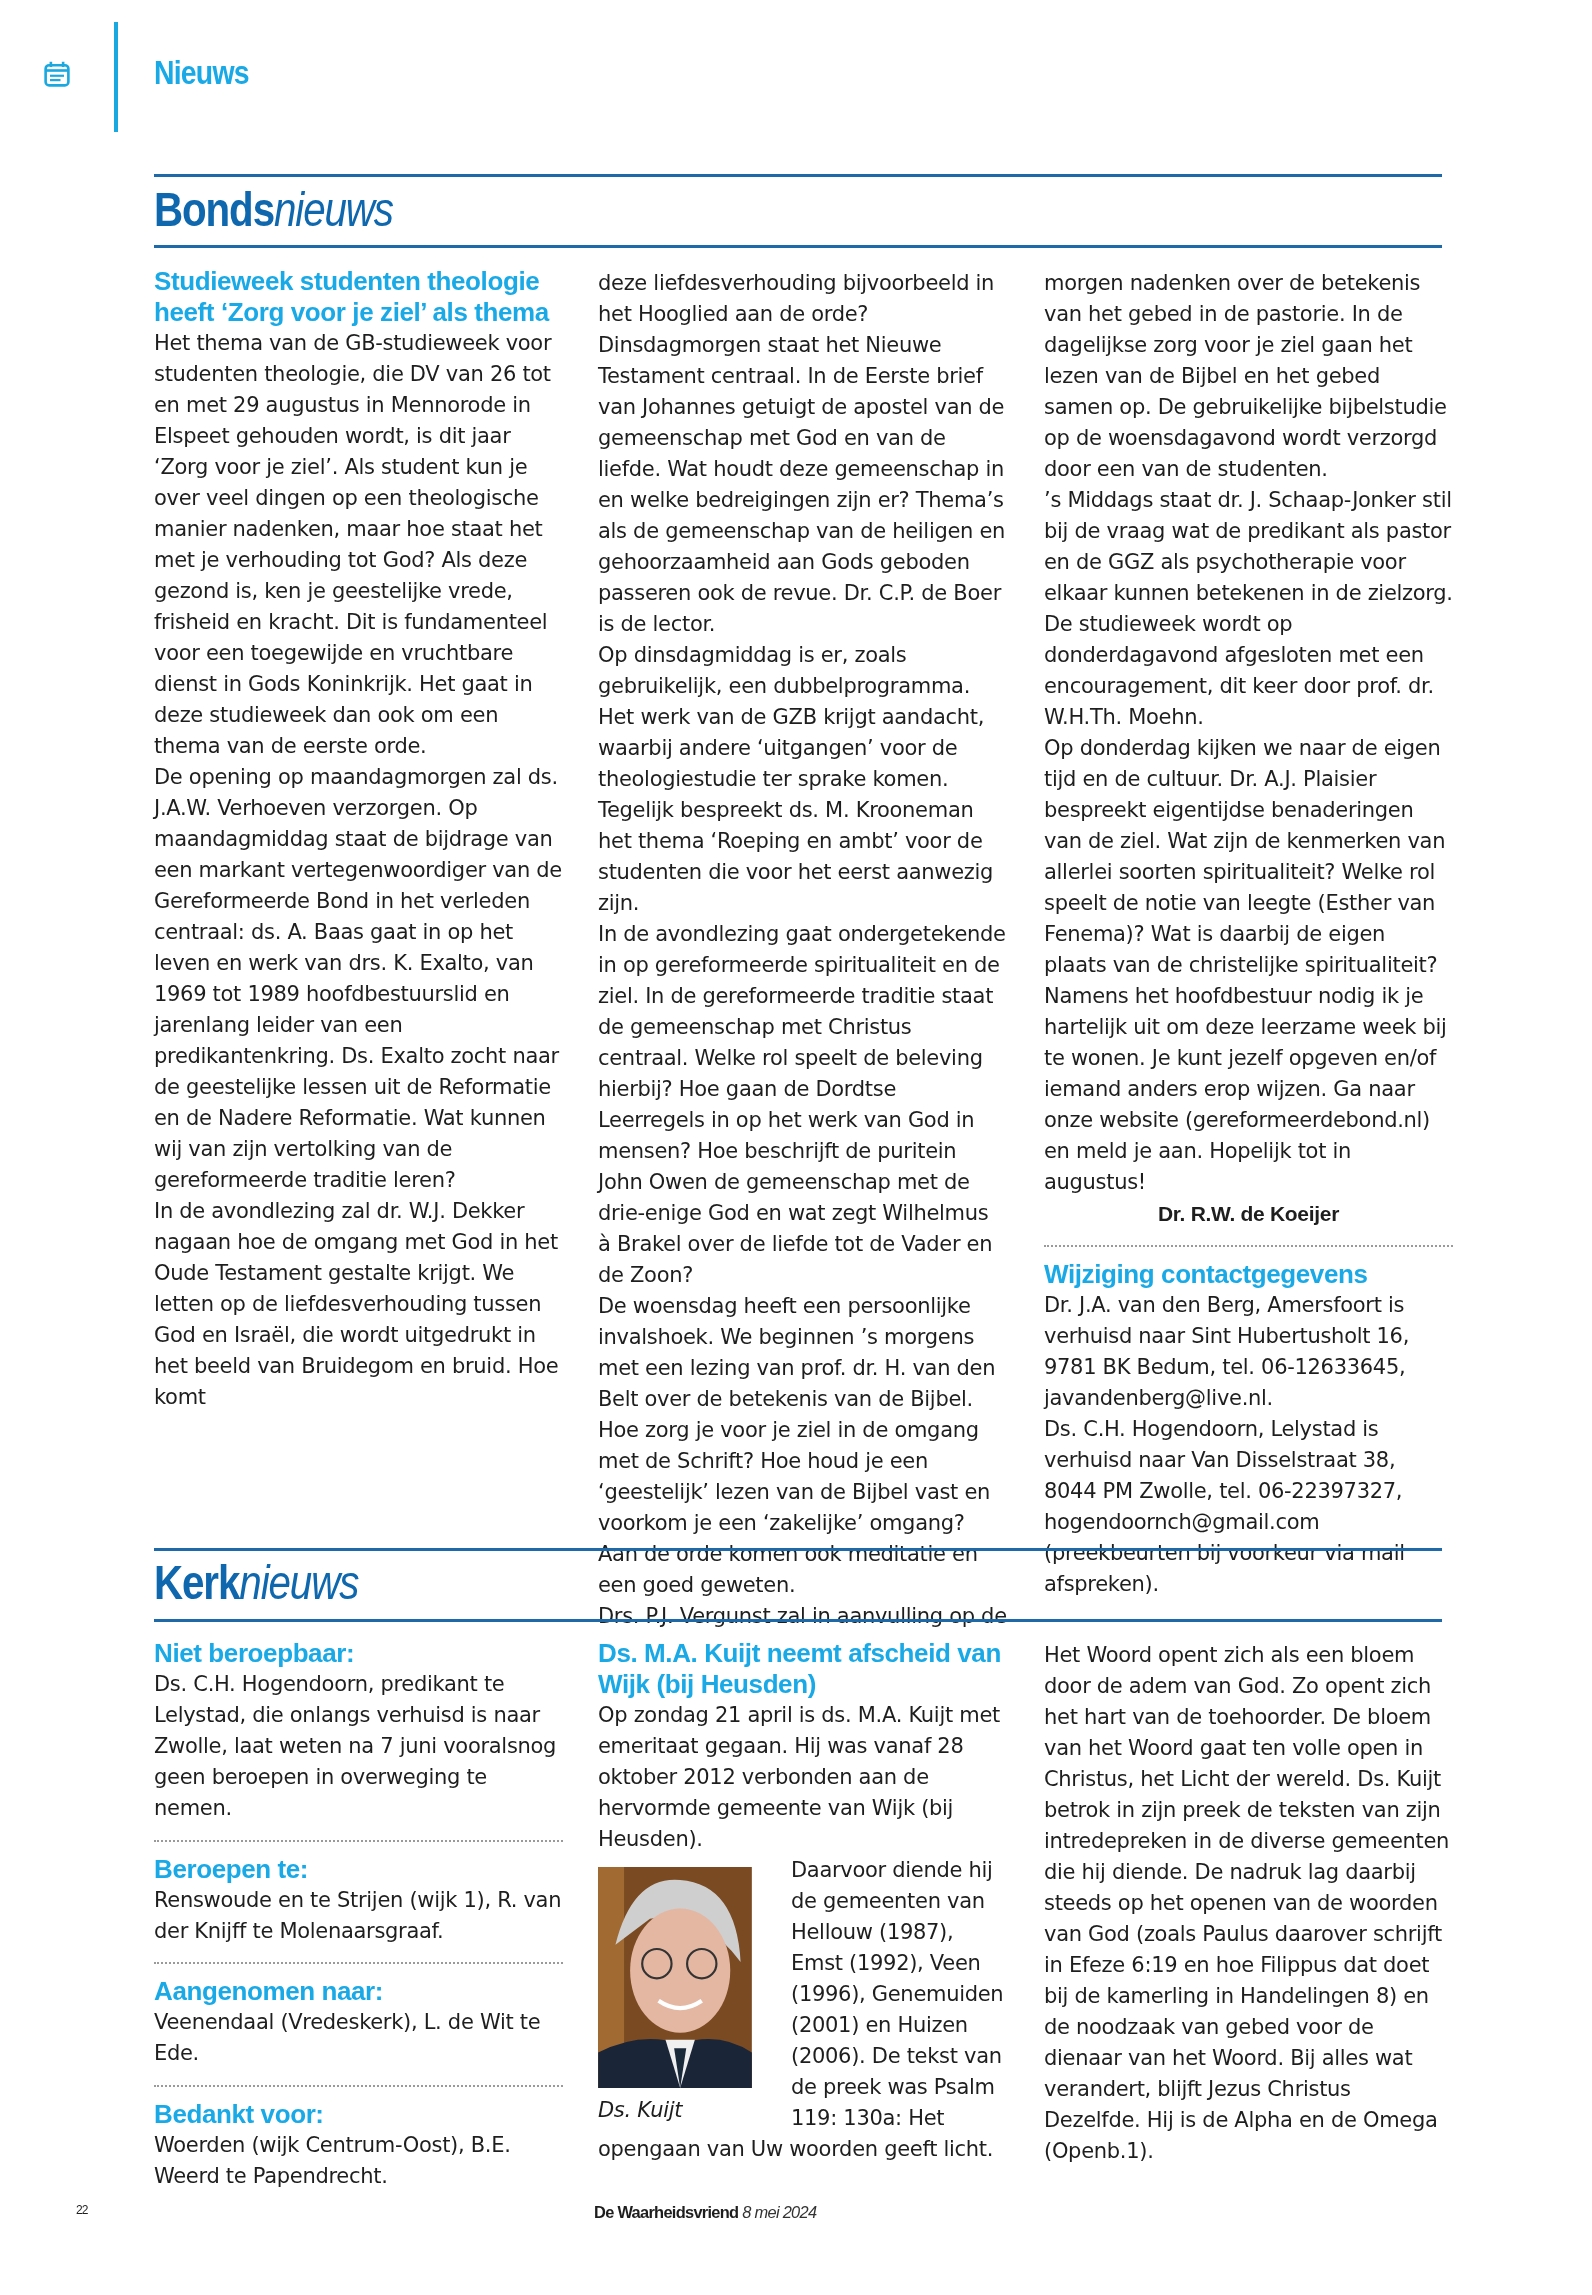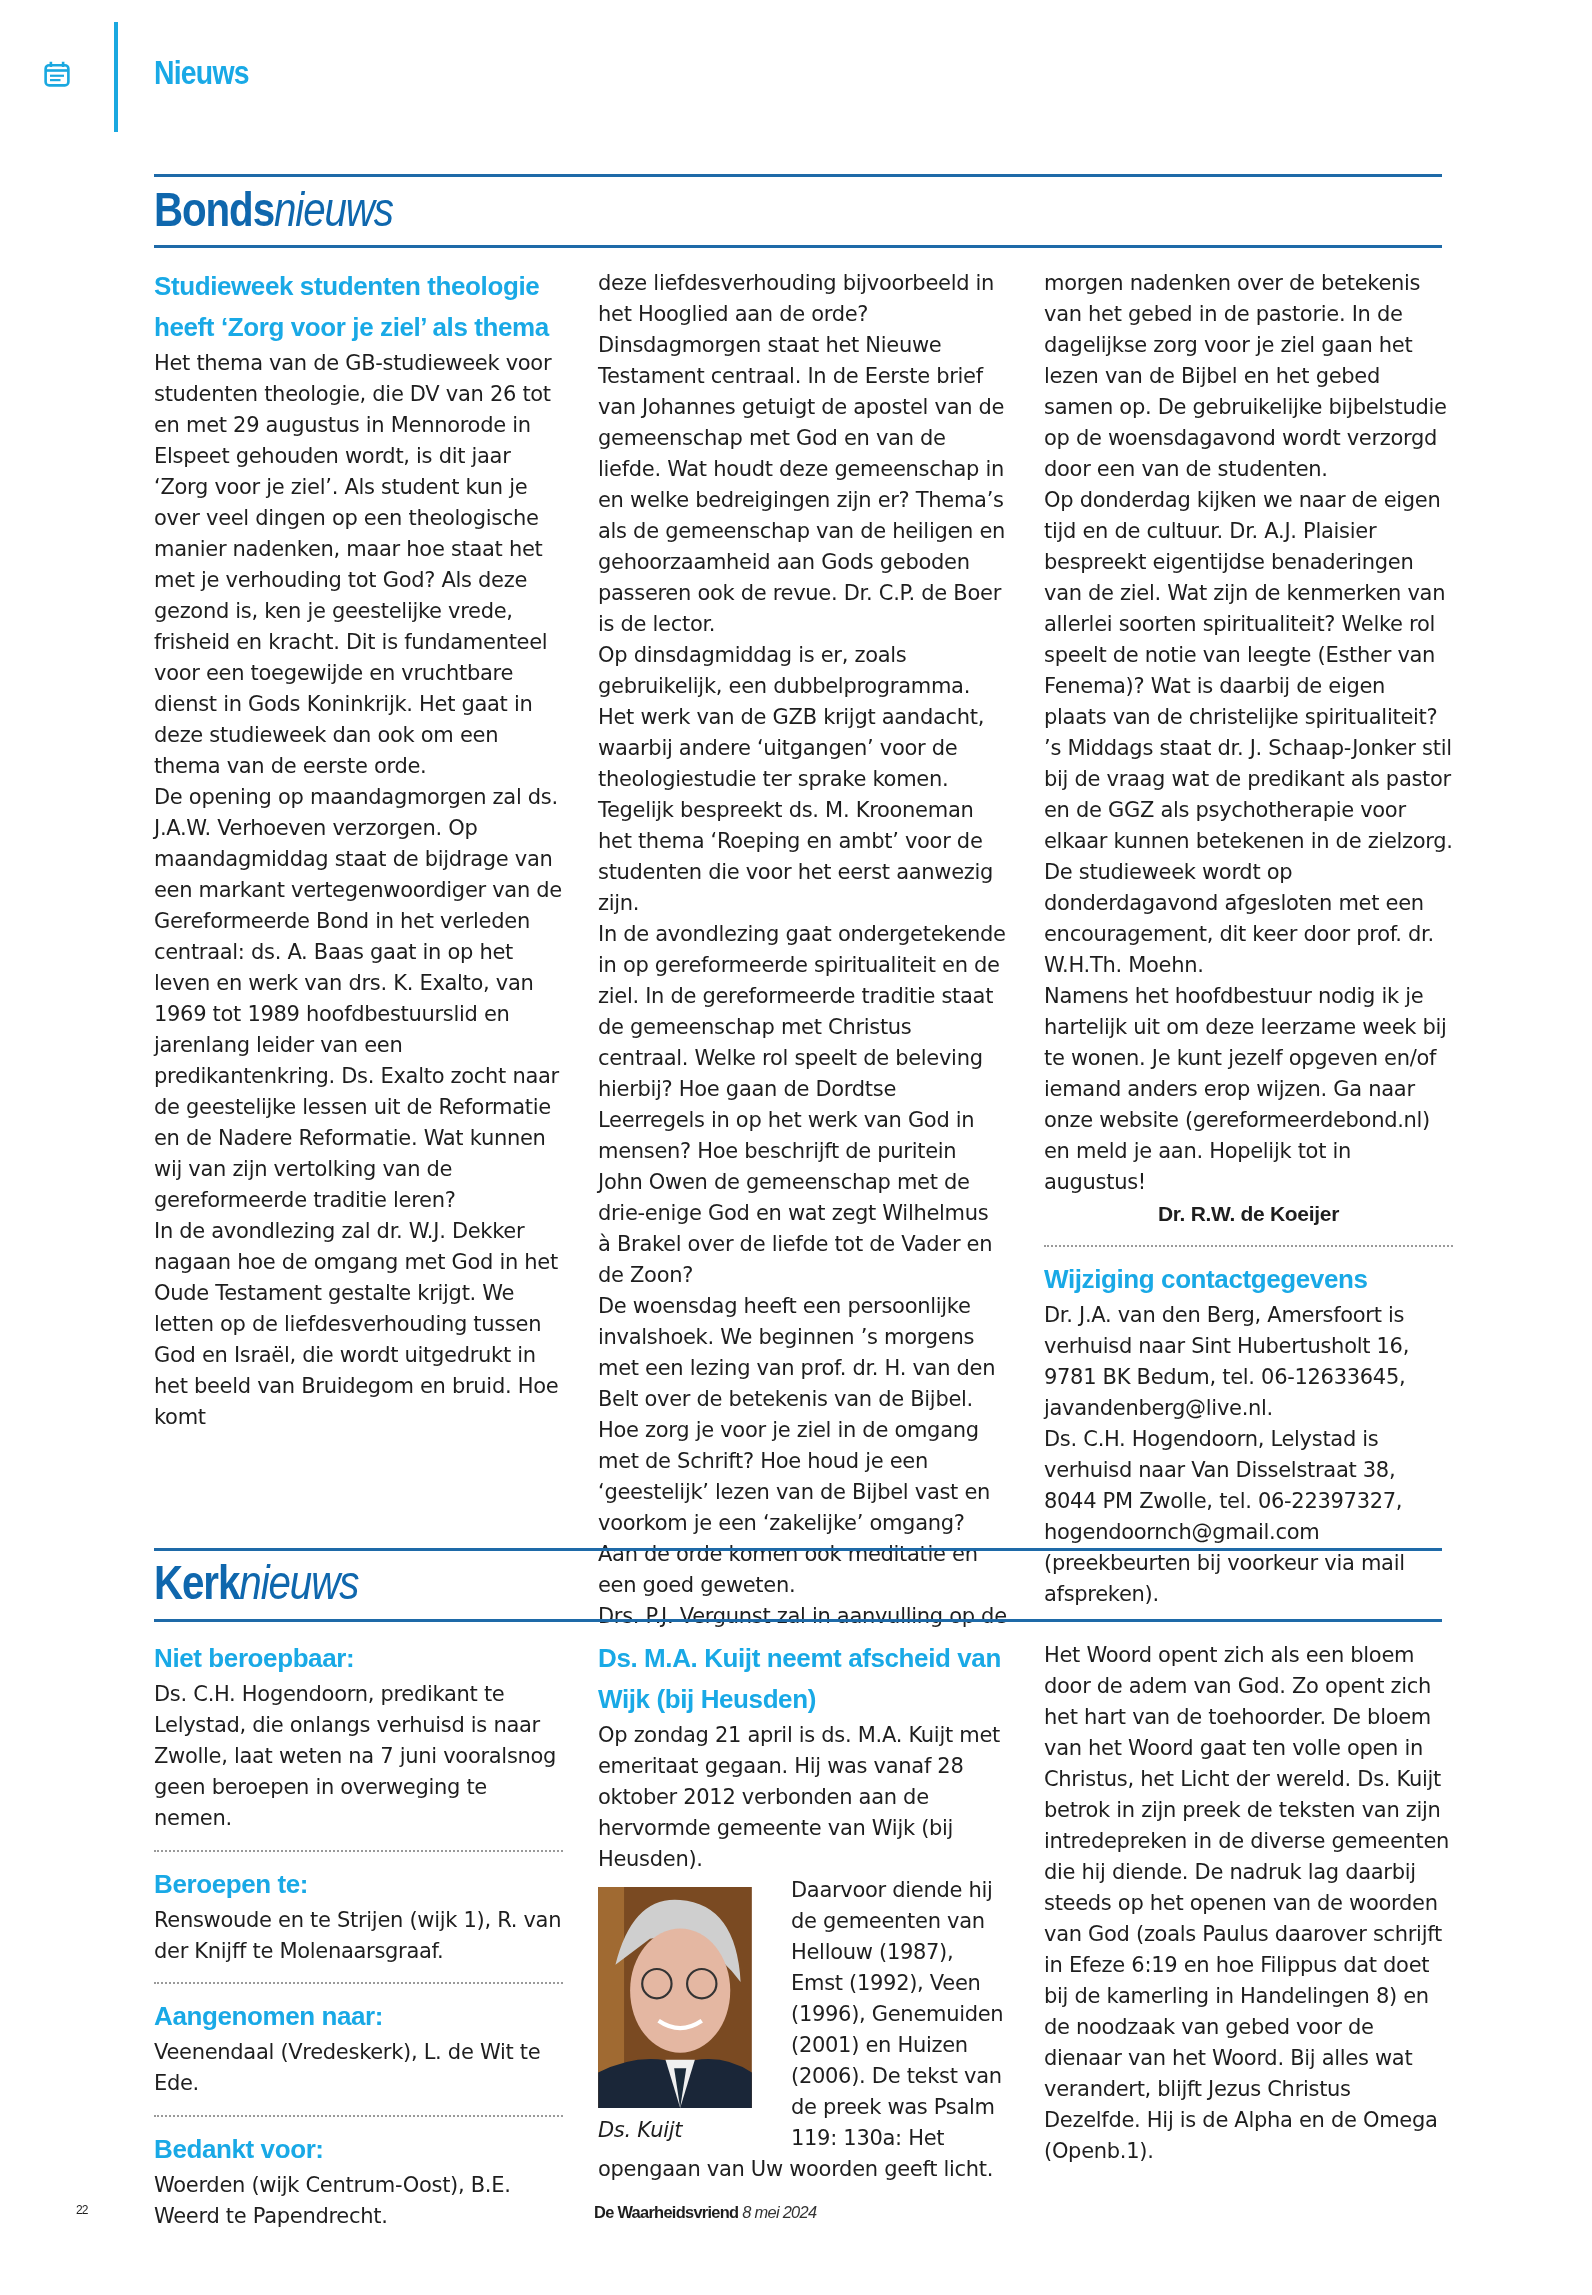--- a/index.html
+++ b/index.html
@@ -10,21 +10,21 @@
   .section-label { position: absolute; left: 154px; top: 54px; font-family: "Liberation Sans", sans-serif;
          font-weight: bold; font-size: 33px; color: #19a9e6; letter-spacing: -0.9px; transform: scaleX(0.86); transform-origin: left; }
   .rule { position: absolute; left: 154px; width: 1288px; height: 2.6px; background: #1e6aa8; }
   .block-title { position: absolute; left: 154px; font-family: "Liberation Sans", sans-serif; font-size: 48px;
          color: #0f67ad; letter-spacing: -1.3px; transform: scaleX(0.84); transform-origin: left; line-height: 1; }
   .block-title b { font-weight: bold; }
   .block-title i { font-weight: normal; font-style: italic; }
   .col { position: absolute; width: 409px; font-size: 21px; line-height: 31px; letter-spacing: -0.3px; }
   .col p { margin: 0; }
   .h-blue { font-family: "Liberation Sans", sans-serif; font-weight: bold; color: #19a9e6;
-         font-size: 26px; line-height: 41px; letter-spacing: -0.4px; margin: 0; }
+         font-size: 26px; line-height: 31px; letter-spacing: -0.4px; margin: 0; }
   .dotted { border-top: 2.6px dotted #9a9a9a; margin: 15.5px 0 12px 0; height: 0; }
   .signature { text-align: center; font-family: "Liberation Sans", sans-serif; font-weight: bold; font-size: 21px; }
   .photo-float { float: left; width: 169px; margin: 14px 24px 0 0; }
   .photo { width: 154px; height: 221px; position: relative; overflow: hidden; }
   .caption { font-style: italic; margin-top: 7px; }
   .footer-num { position: absolute; left: 76px; top: 2203px; font-family: "Liberation Sans", sans-serif; font-weight: normal; font-size: 12px; letter-spacing: -0.9px; }
   .footer-pub { position: absolute; left: 594px; top: 2203px; font-family: "Liberation Sans", sans-serif; font-size: 16.4px; letter-spacing: -0.7px; }
   .footer-pub b { font-weight: bold; }
   .footer-pub i { font-style: italic; color: #333; margin-top: 44px; }
 </style>
@@ -62,22 +62,22 @@
   <p>deze liefdesverhouding bijvoorbeeld in het Hooglied aan de orde?</p>
   <p>Dinsdagmorgen staat het Nieuwe Testament centraal. In de Eerste brief van Johannes getuigt de apostel van de gemeenschap met God en van de liefde. Wat houdt deze gemeenschap in en welke bedreigingen zijn er? Thema’s als de gemeenschap van de heiligen en gehoorzaamheid aan Gods geboden passeren ook de revue. Dr. C.P. de Boer is de lector.</p>
   <p>Op dinsdagmiddag is er, zoals gebruikelijk, een dubbelprogramma. Het werk van de GZB krijgt aandacht, waarbij andere ‘uitgangen’ voor de theologiestudie ter sprake komen. Tegelijk bespreekt ds. M. Krooneman het thema ‘Roeping en ambt’ voor de studenten die voor het eerst aanwezig zijn.</p>
   <p>In de avondlezing gaat ondergetekende in op gereformeerde spiritualiteit en de ziel. In de gereformeerde traditie staat de gemeenschap met Christus centraal. Welke rol speelt de beleving hierbij? Hoe gaan de Dordtse Leerregels in op het werk van God in mensen? Hoe beschrijft de puritein John Owen de gemeenschap met de drie-enige God en wat zegt Wilhelmus à Brakel over de liefde tot de Vader en de Zoon?</p>
   <p>De woensdag heeft een persoonlijke invalshoek. We beginnen ’s morgens met een lezing van prof. dr. H. van den Belt over de betekenis van de Bijbel. Hoe zorg je voor je ziel in de omgang met de Schrift? Hoe houd je een ‘geestelijk’ lezen van de Bijbel vast en voorkom je een ‘zakelijke’ omgang? Aan de orde komen ook meditatie en een goed geweten.</p>
   <p>Drs. P.J. Vergunst zal in aanvulling op de</p>
 </div>
 
 <div class="col" style="left:1044px; top:268px;">
   <p>morgen nadenken over de betekenis van het gebed in de pastorie. In de dagelijkse zorg voor je ziel gaan het lezen van de Bijbel en het gebed samen op. De gebruikelijke bijbelstudie op de woensdagavond wordt verzorgd door een van de studenten.</p>
+  <p>’s Middags staat dr. J. Schaap-Jonker stil bij de vraag wat de predikant als pastor en de GGZ als psychotherapie voor elkaar kunnen betekenen in de zielzorg. De studieweek wordt op donderdagavond afgesloten met een encouragement, dit keer door prof. dr. W.H.Th. Moehn.</p>
   <p>Op donderdag kijken we naar de eigen tijd en de cultuur. Dr. A.J. Plaisier bespreekt eigentijdse benaderingen van de ziel. Wat zijn de kenmerken van allerlei soorten spiritualiteit? Welke rol speelt de notie van leegte (Esther van Fenema)? Wat is daarbij de eigen plaats van de christelijke spiritualiteit?</p>
-  <p>’s Middags staat dr. J. Schaap-Jonker stil bij de vraag wat de predikant als pastor en de GGZ als psychotherapie voor elkaar kunnen betekenen in de zielzorg. De studieweek wordt op donderdagavond afgesloten met een encouragement, dit keer door prof. dr. W.H.Th. Moehn.</p>
   <p>Namens het hoofdbestuur nodig ik je hartelijk uit om deze leerzame week bij te wonen. Je kunt jezelf opgeven en/of iemand anders erop wijzen. Ga naar onze website (gereformeerdebond.nl) en meld je aan. Hopelijk tot in augustus!</p>
   <div class="signature">Dr. R.W. de Koeijer</div>
   <div class="dotted"></div>
   <h3 class="h-blue">Wijziging contactgegevens</h3>
   <p>Dr. J.A. van den Berg, Amersfoort is verhuisd naar Sint Hubertusholt 16, 9781 BK Bedum, tel. 06-12633645, javandenberg@live.nl.</p>
   <p>Ds. C.H. Hogendoorn, Lelystad is verhuisd naar Van Disselstraat 38, 8044 PM Zwolle, tel. 06-22397327, hogendoornch@gmail.com (preekbeurten bij voorkeur via mail afspreken).</p>
 </div>
 
 <div class="rule" style="top:1548px"></div>
 <div class="block-title" style="top:1559px">

